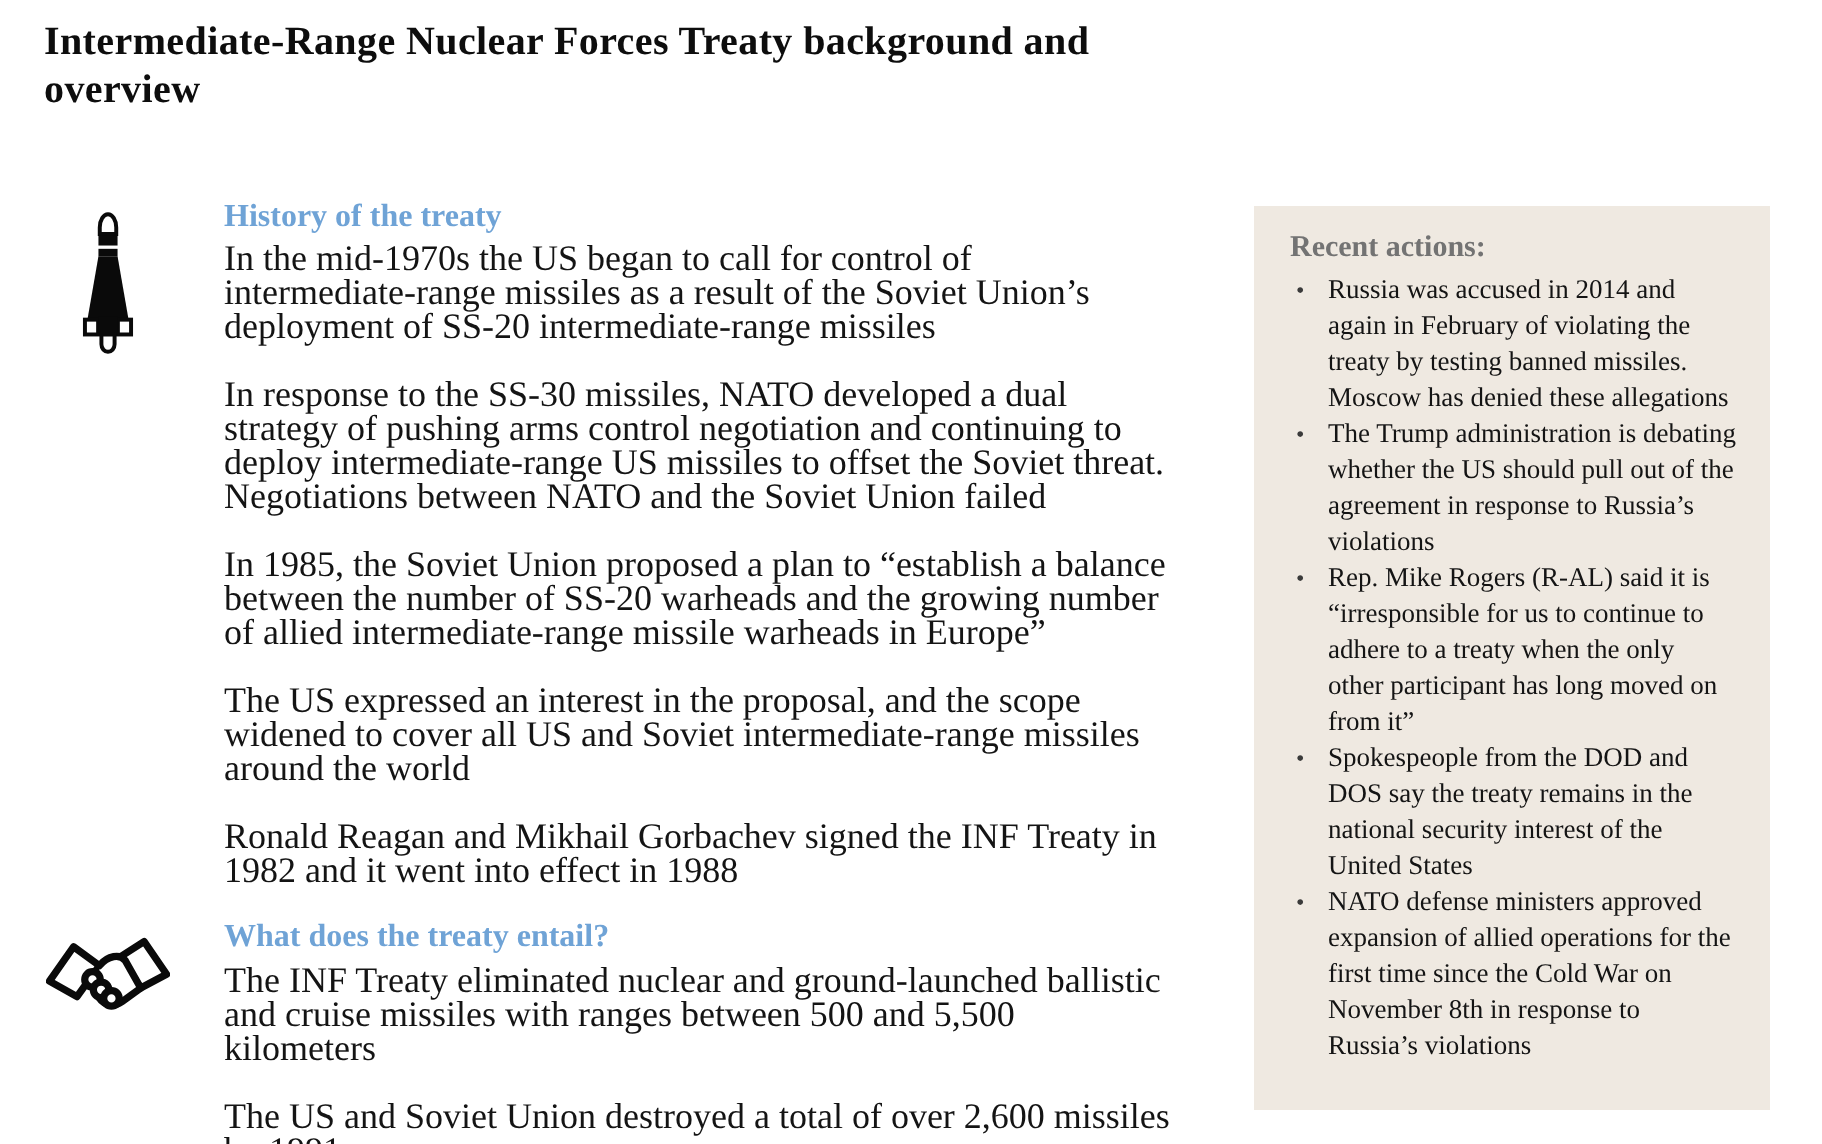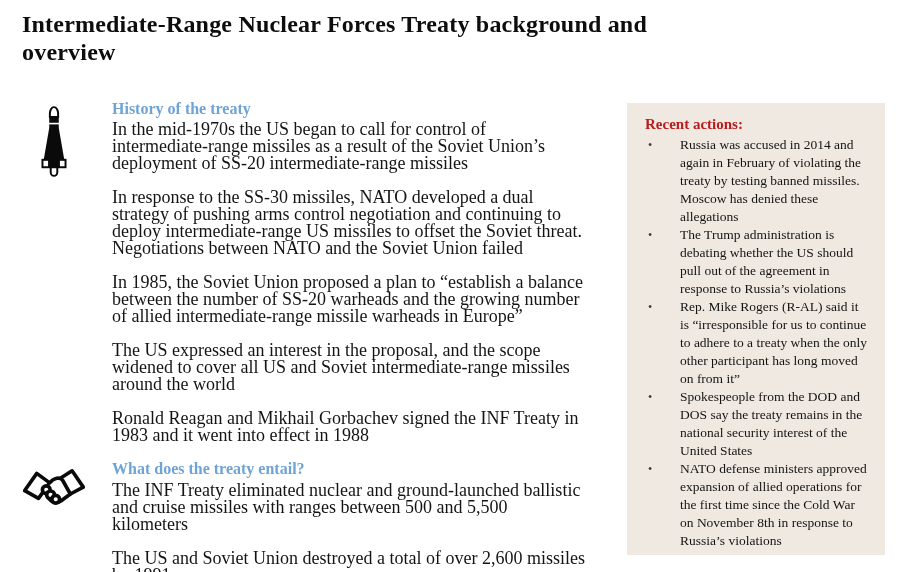--- a/index.html
+++ b/index.html
@@ -12,21 +12,21 @@
     font-family: "Liberation Serif", serif;
     color: #1a1a1a;
   }
 
   
   .page-title {
     position: absolute;
     left: 22px;
     top: 10px;
     width: 860px;
-    font-size: 24px;
+    font-size: 20px;
     font-weight: bold;
     line-height: 1.18;
     color: #0d0d0d;
     letter-spacing: 0.2px;
     white-space: pre-line;
   }
 
   
   .left-col {
     position: absolute;
@@ -68,40 +68,39 @@
     width: 258px;
     height: 452px;
     box-sizing: border-box;
     background: #EFE9E1;
     padding: 12px 17px 0 18px;
   }
   .actions-heading {
     margin: 0 0 3px 0;
     font-size: 15px;
     font-weight: bold;
-    color: #b91c1c;
+    color: #737373;
     line-height: 1.2;
   }
   .bullet-row { display: flex; }
   .marker {
     flex: none;
     width: 19px;
     padding-left: 3px;
     box-sizing: border-box;
     font-size: 12px;
     line-height: 18px;
     color: #3a3a3a;
   }
   .btext {
     flex: 1;
     min-width: 0;
     font-size: 13.5px;
     line-height: 18px;
     color: #141414;
-    margin-left: 16px;
   }
 
   .icon-svg { display: block; }
 </style>
 </head>
 <body>
 
 <div class="canvas">
 
   <div class="page-title">Intermediate-Range Nuclear Forces Treaty background and
@@ -123,21 +122,21 @@
             <path d="M13 75 h8 v6 a4 4.5 0 0 1 -8 0 z" fill="#ffffff" stroke="#0a0a0a" stroke-width="2.4"></path>
           </svg>
         </span>
       </div>
       <div class="content">
         <h2 class="section-heading">History of the treaty</h2>
         <p class="para">In the mid-1970s the US began to call for control of intermediate-range missiles as a result of the Soviet Union’s deployment of SS-20 intermediate-range missiles</p>
         <p class="para">In response to the SS-30 missiles, NATO developed a dual strategy of pushing arms control negotiation and continuing to deploy intermediate-range US missiles to offset the Soviet threat. Negotiations between NATO and the Soviet Union failed</p>
         <p class="para">In 1985, the Soviet Union proposed a plan to “establish a balance between the number of SS-20 warheads and the growing number of allied intermediate-range missile warheads in Europe”</p>
         <p class="para">The US expressed an interest in the proposal, and the scope widened to cover all US and Soviet intermediate-range missiles around the world</p>
-        <p class="para">Ronald Reagan and Mikhail Gorbachev signed the INF Treaty in 1983 and it went into effect in 1988</p>
+        <p class="para">Ronald Reagan and Mikhail Gorbachev signed the INF Treaty in 1982 and it went into effect in 1988</p>
       </div>
     </div>
 
     <div class="section">
       <div class="gutter">
         <span>
           <svg class="icon-svg" width="62" height="46" viewBox="0 0 72 50" xmlns="http://www.w3.org/2000/svg">
             <g stroke="#0a0a0a" stroke-width="4.2" fill="#ffffff" stroke-linejoin="round" stroke-linecap="round">
               <path d="M2 28 L16 8 L31 19 L18 37 Z"></path>
               <path d="M70 24 L57 5 L43 14 L55 32 Z"></path>

